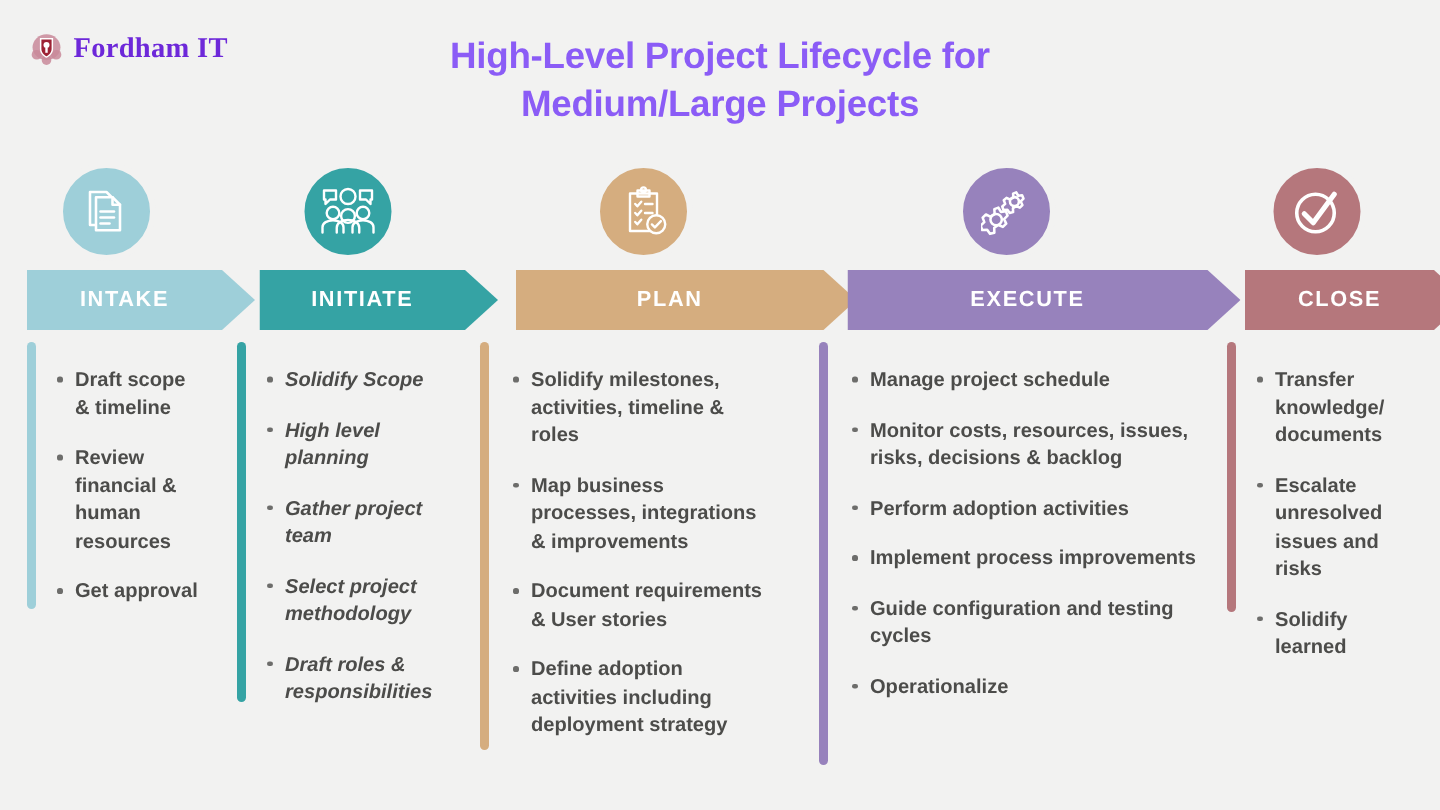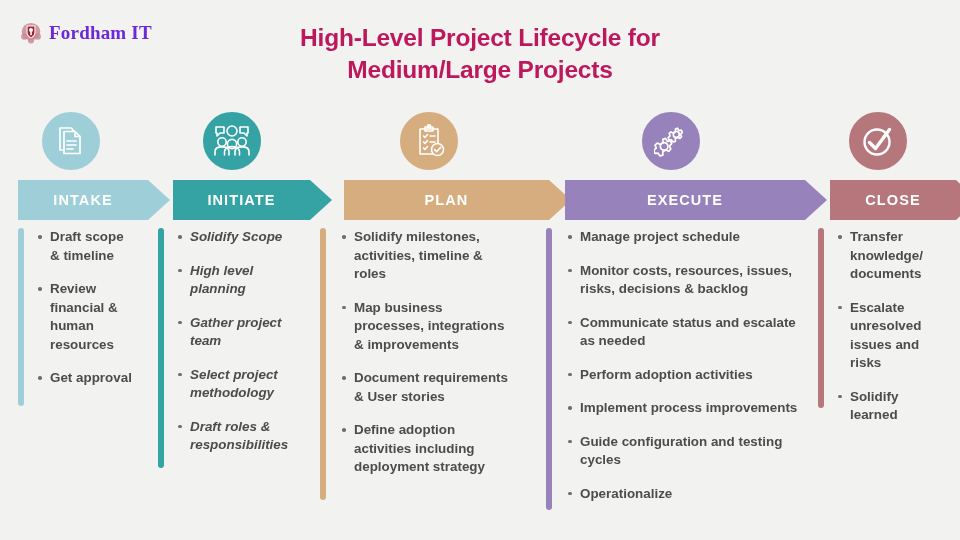--- a/index.html
+++ b/index.html
@@ -40,21 +40,21 @@
   }
   #title {
     position: absolute;
     left: 230px; top: 22px;
     width: 500px;
     text-align: center;
     font-size: 24.5px;
     font-weight: 700;
     line-height: 1.32;
     letter-spacing: -0.2px;
-    color: #be185d;
+    color: #8b5cf6;
   }
 
   
   #stages {
     position: absolute;
     left: 0; top: 108px;
     width: 960px; height: 112px;
   }
   .chev {
     position: absolute;
@@ -96,21 +96,21 @@
     position: absolute;
     top: 228px;
   }
   .rule {
     position: absolute;
     left: 0; top: 0;
     width: 6px;
     border-radius: 3px;
   }
   .col ul {
-    margin: 0;
+    margin: 16px;
     padding: 0;
     list-style: none;
   }
   .col li {
     position: relative;
     padding-left: 14px;
     margin-bottom: 15px;
     font-size: 13.4px;
     font-weight: 700;
     line-height: 1.38;
@@ -297,22 +297,20 @@
 deployment strategy</li>
   </ul>
 </div>
 
 <div class="col" style="left:546px; width:268px;">
   <div class="rule" style="height:282px; background:#9782bc;"></div>
   <ul style="margin-left:20px;">
     <li style="white-space: pre-line;">Manage project schedule</li>
     <li style="white-space: pre-line;">Monitor costs, resources, issues,
 risks, decisions &amp; backlog</li>
-    <li style="white-space: pre-line;">Communicate status and escalate
-as needed</li>
     <li style="white-space: pre-line;">Perform adoption activities</li>
     <li style="white-space: pre-line;">Implement process improvements</li>
     <li style="white-space: pre-line;">Guide configuration and testing
 cycles</li>
     <li style="white-space: pre-line;">Operationalize</li>
   </ul>
 </div>
 
 <div class="col" style="left:818px; width:130px;">
   <div class="rule" style="height:180px; background:#b5777c;"></div>

